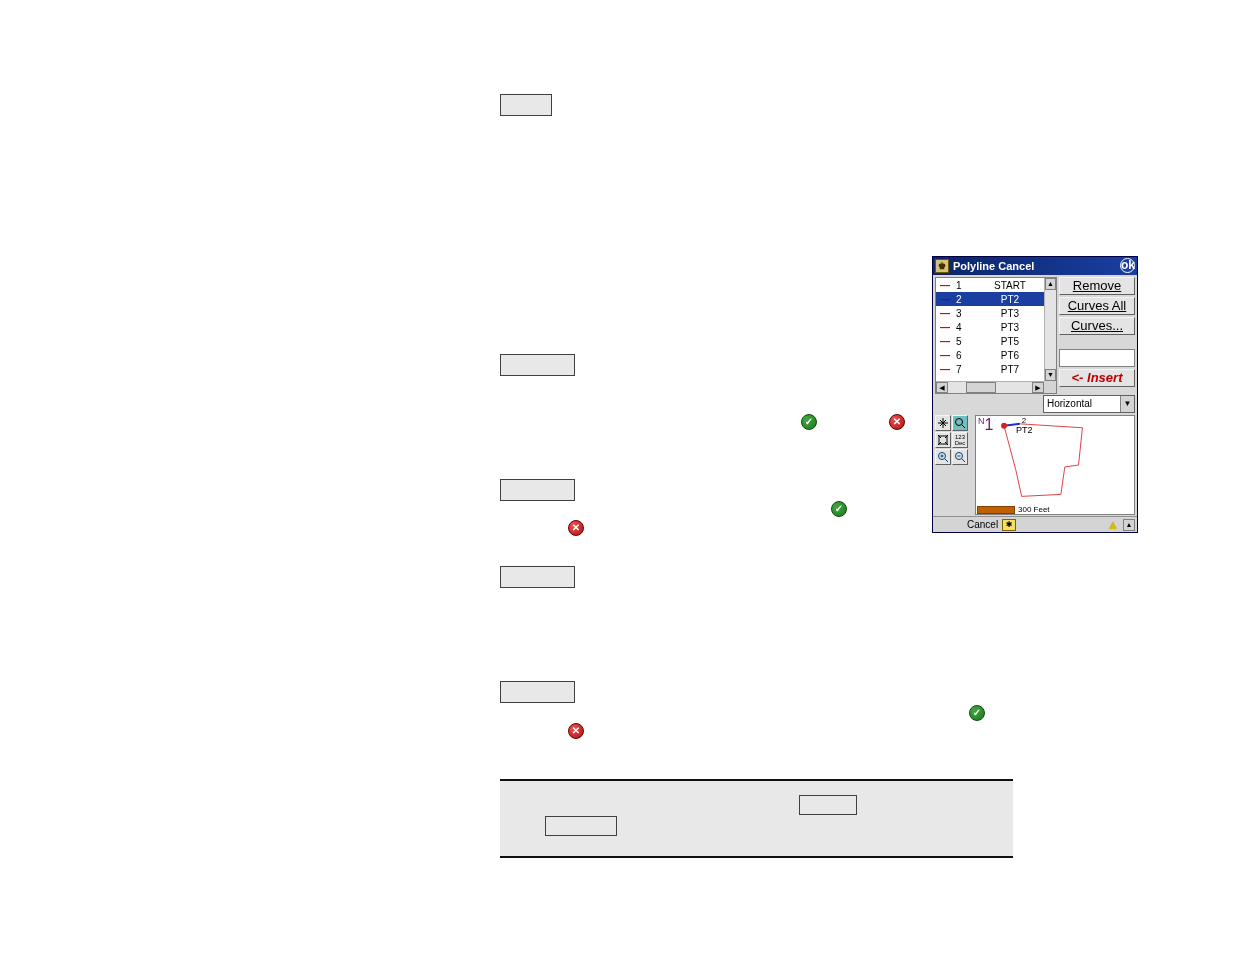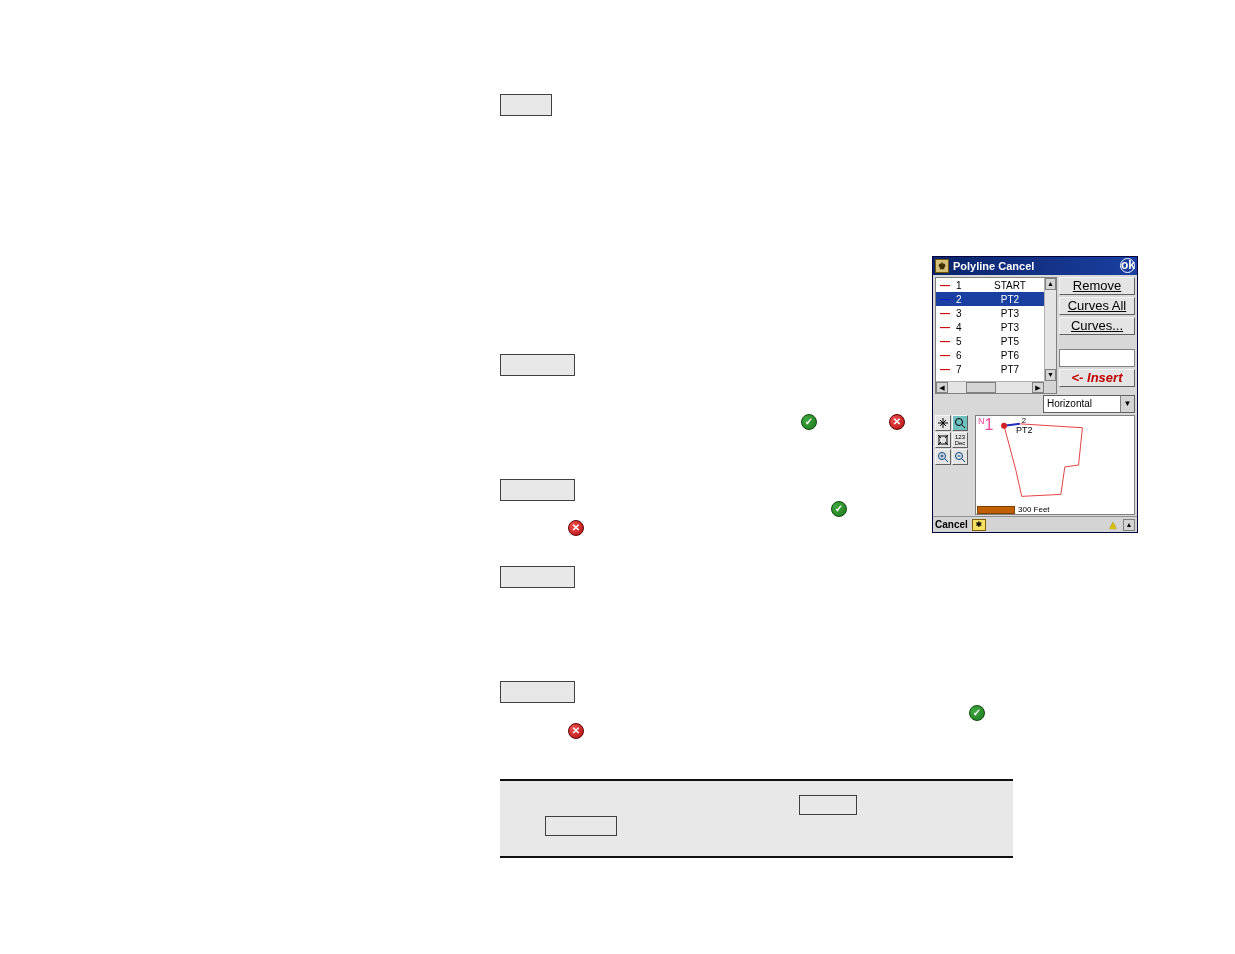--- a/index.html
+++ b/index.html
@@ -321,21 +321,21 @@
     height: 100px;
     background: #ffffff;
     border: 1px solid #808080;
     box-sizing: border-box;
   }
   .pe-map svg { width:100%; height:100%; }
   .pe-map .nlabel {
     position: absolute;
     left: 2px; top: 0;
     font-size: 16px;
-    color: #ec4899;
+    color: #701a75;
   }
   .pe-map .nlabel .nchar { font-size: 9px; vertical-align: top; }
   .pe-map .pt2label {
     position: absolute;
     left: 40px; top: 9px;
     font-size: 9px;
     color: #000;
   }
   .pe-scale {
     position:absolute; left:44px; bottom:18px; display:flex; align-items:center; font-size:8px;
@@ -351,23 +351,24 @@
     height: 16px;
     background: #d4d4d4;
     border-top: 1px solid #909090;
     box-sizing: border-box;
     display: flex;
     align-items: center;
     padding: 0 2px;
     font-size: 10px;
   }
   .pe-bottom .cancel {
-    font-weight: bold;
+    font-weight: normal;
     cursor: pointer;
     padding-right: 4px;
+    margin-left: 32px;
   }
   .pe-bottom .kbd {
     width: 14px; height: 12px;
     background: #f4e064;
     border: 1px solid #806000;
     box-sizing: border-box;
     font-size: 8px;
     text-align: center;
     line-height: 10px;
   }

